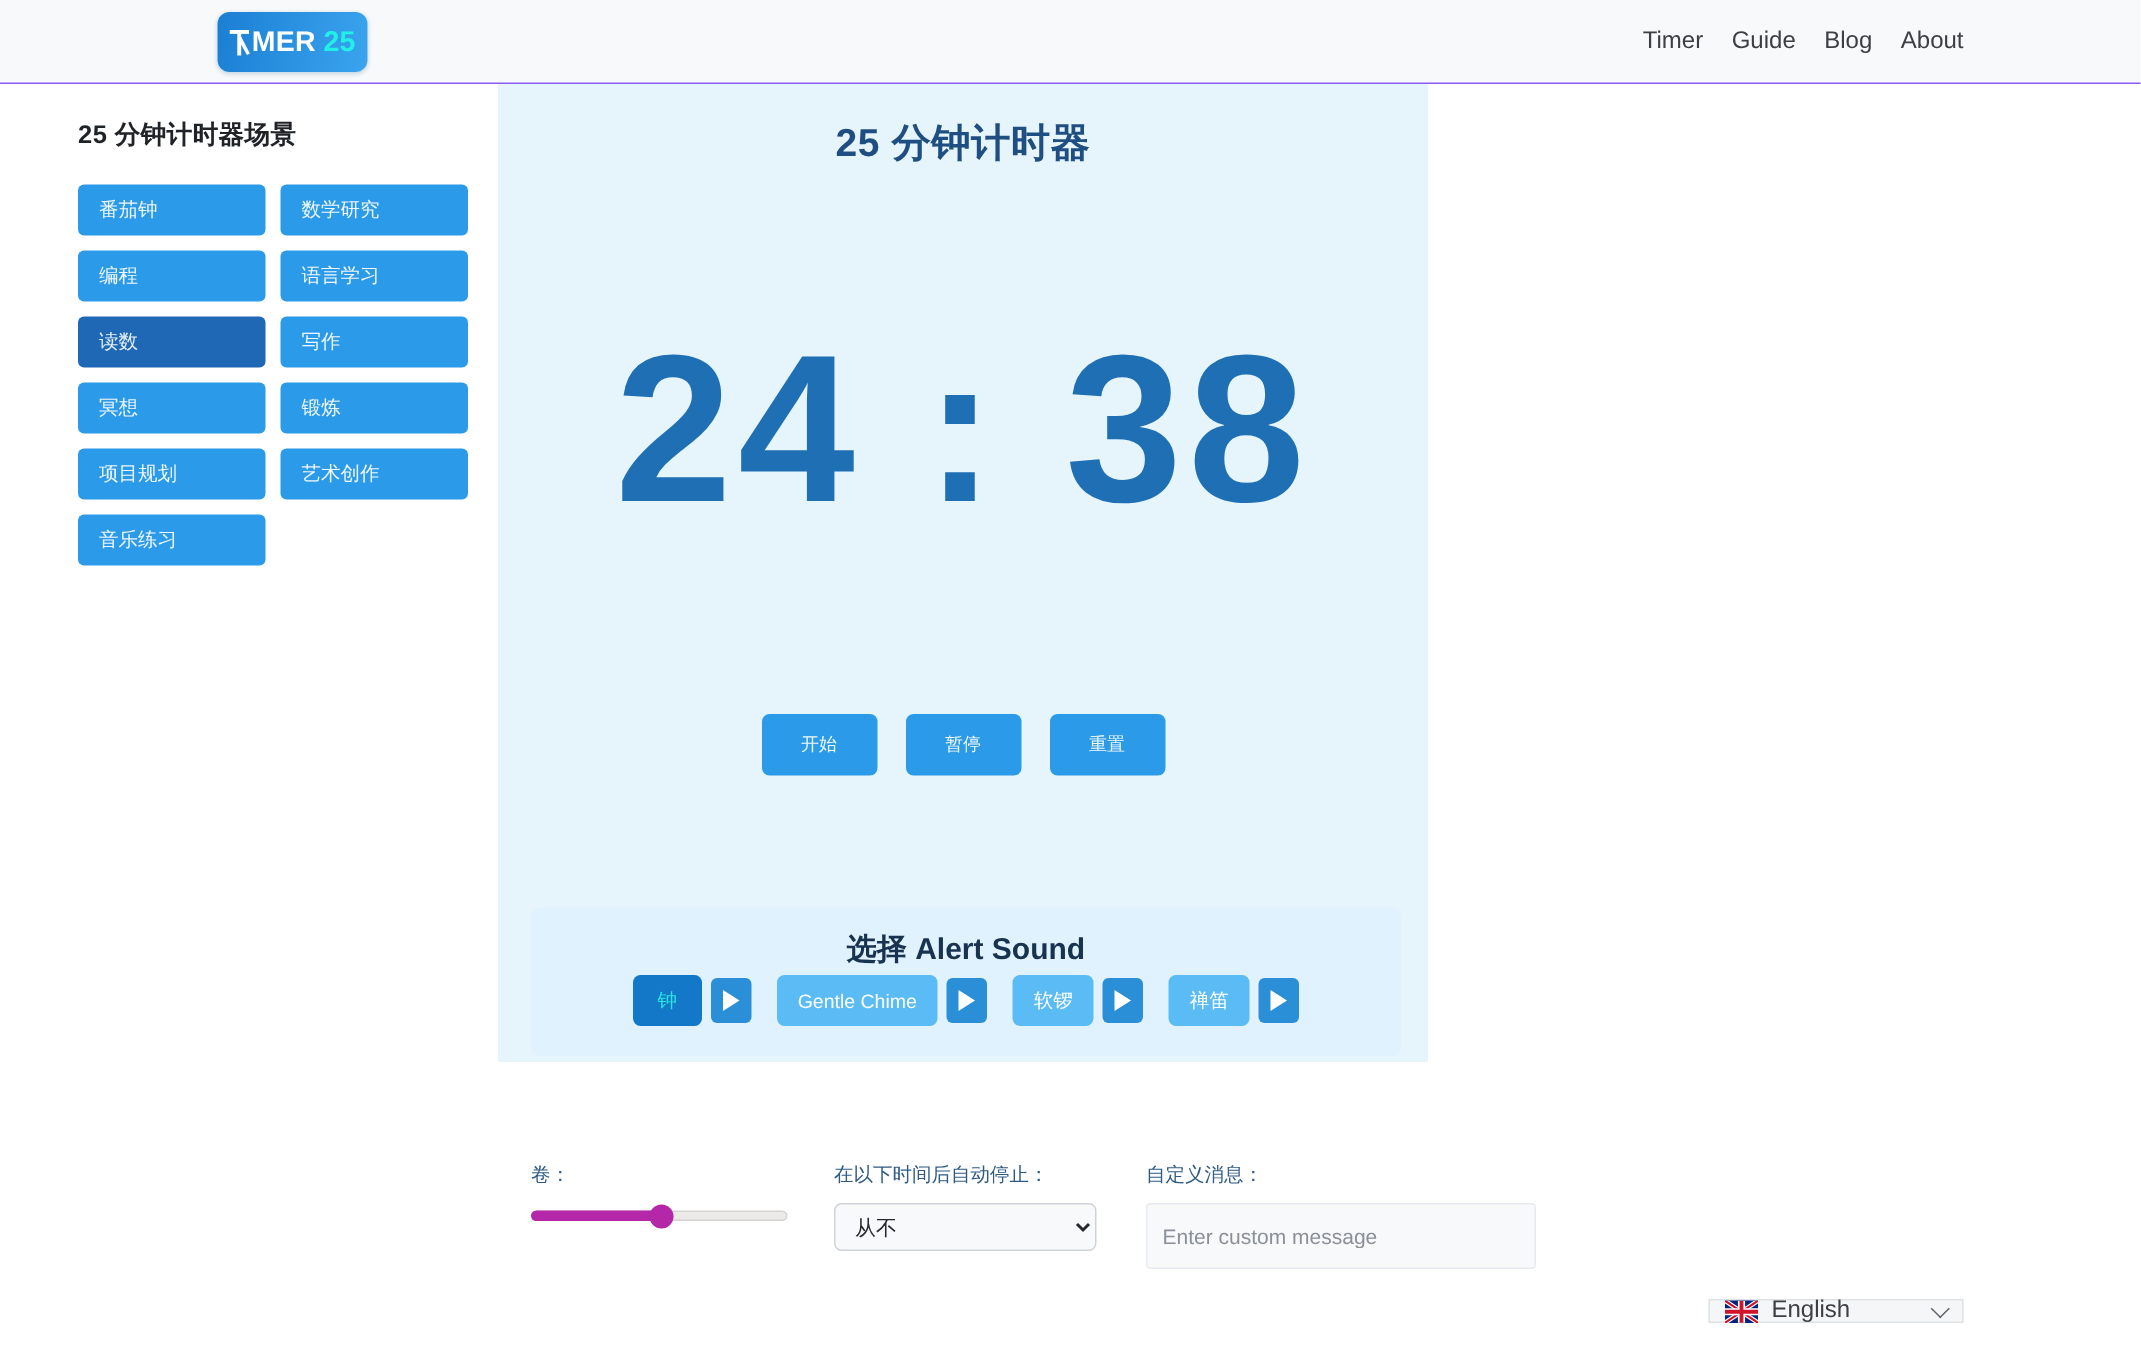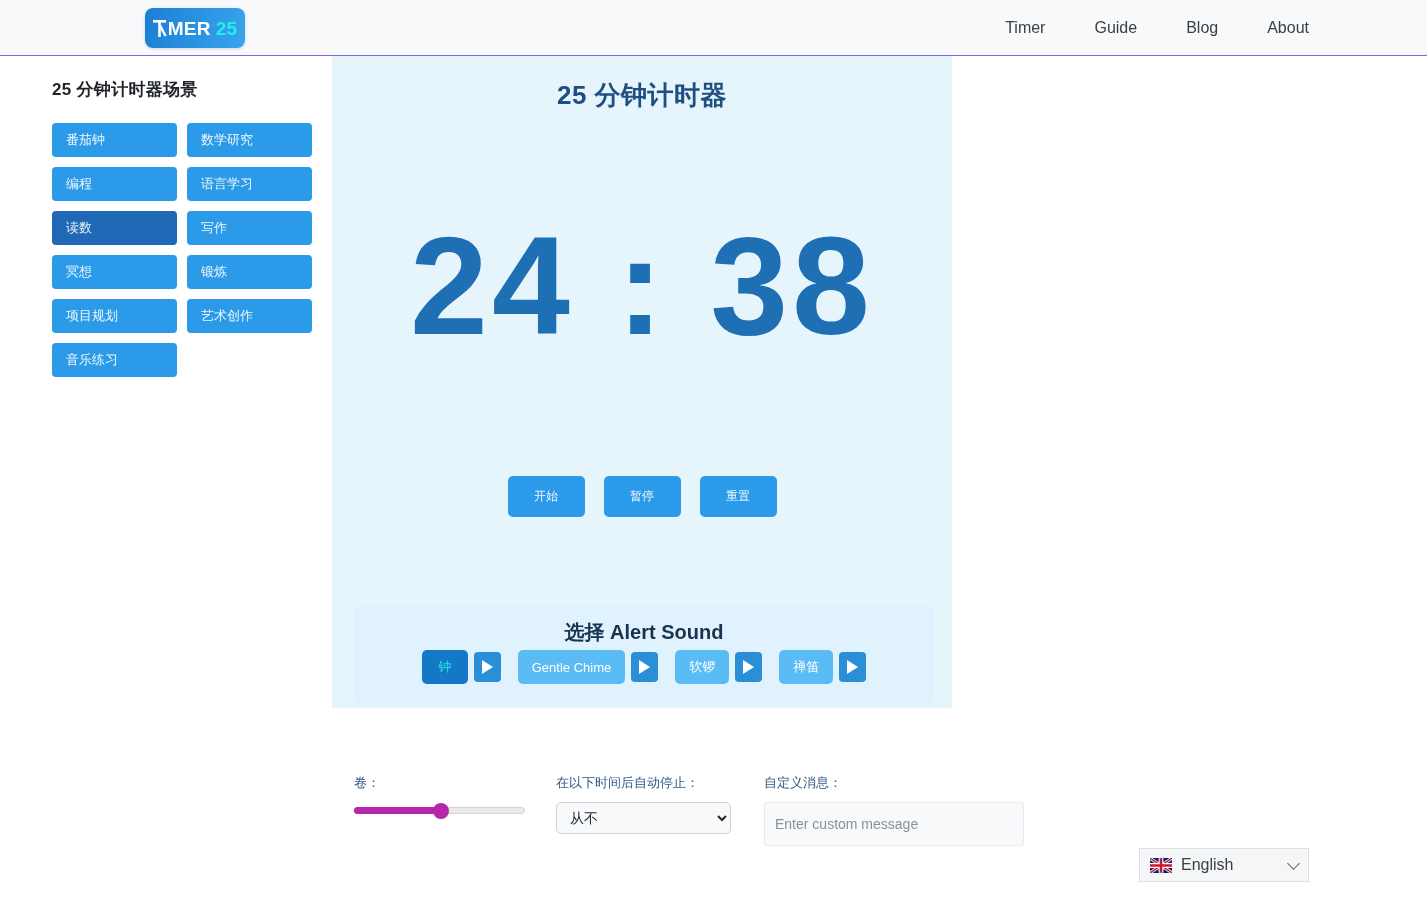--- a/index.html
+++ b/index.html
@@ -30,21 +30,21 @@
   .logo-text {
     font-size: 19px; font-weight: bold; color: #ffffff;
     display: flex; align-items: center; line-height: 1;
   }
   .logo-clock { display: inline-block; width: 15px; height: 19px; position: relative; }
   .logo-clock svg { position: absolute; left: 0; top: 1px; }
   .logo-25 { color: #22f0e8; margin-left: 5px; font-weight: bold; }
 
   .main-nav {
     position: absolute; right: 118px; top: 0; height: 56px;
-    display: flex; align-items: center; gap: 49px;
+    display: flex; align-items: center; gap: 19px;
   }
   .nav-link {
     font-size: 16px; color: #3c4043; text-decoration: none;
     cursor: pointer; line-height: 1;
   }
 
   
   .sidebar {
     position: absolute; left: 0; top: 56px;
     width: 332px; height: 844px;
@@ -203,22 +203,22 @@
     border: 1px solid #e7eaee;
     border-radius: 3px;
     font-size: 14px; color: #24292e;
     padding-left: 10px;
     font-family: "Liberation Sans", "DejaVu Sans", sans-serif;
   }
   .msg-input::placeholder { color: #8a9099; }
 
   
   .lang-switcher {
-    position: absolute; left: 1139px; top: 848px;
-    width: 170px; height: 34px;
+    position: absolute; left: 1139px; top: 866px;
+    width: 170px; height: 16px;
     background: #f5f6f7;
     border: 1px solid #dfe2e5;
     display: flex; align-items: center;
     padding: 0 10px;
     cursor: pointer;
   }
   .flag-uk {
     width: 22px; height: 15px; position: relative;
     overflow: hidden; flex: 0 0 auto;
     background: #00247d;

